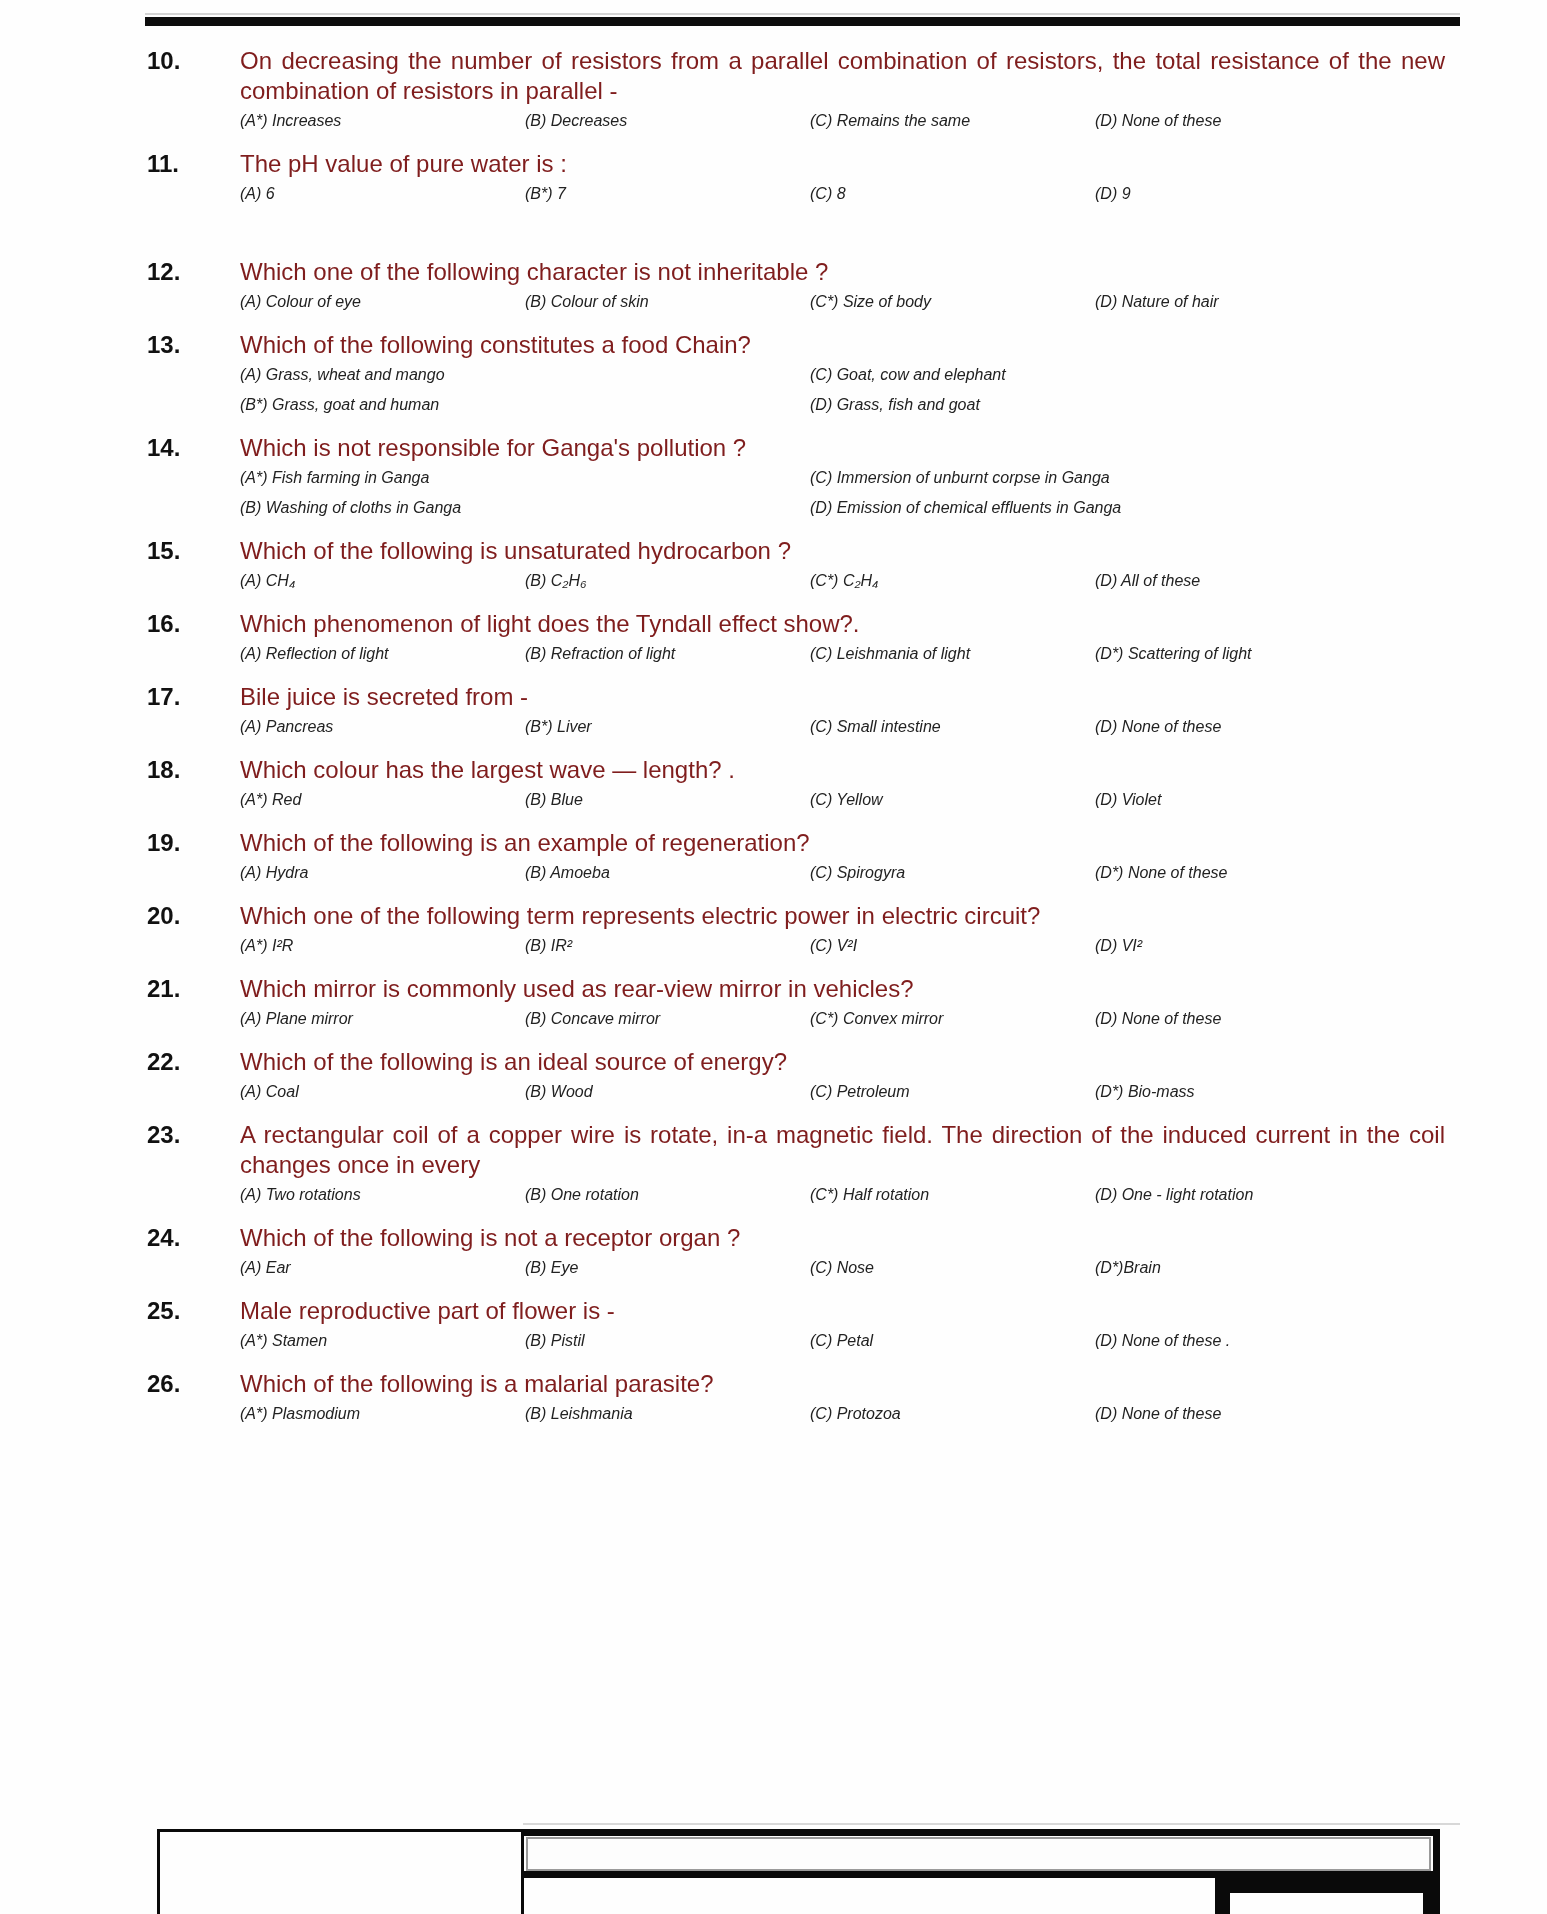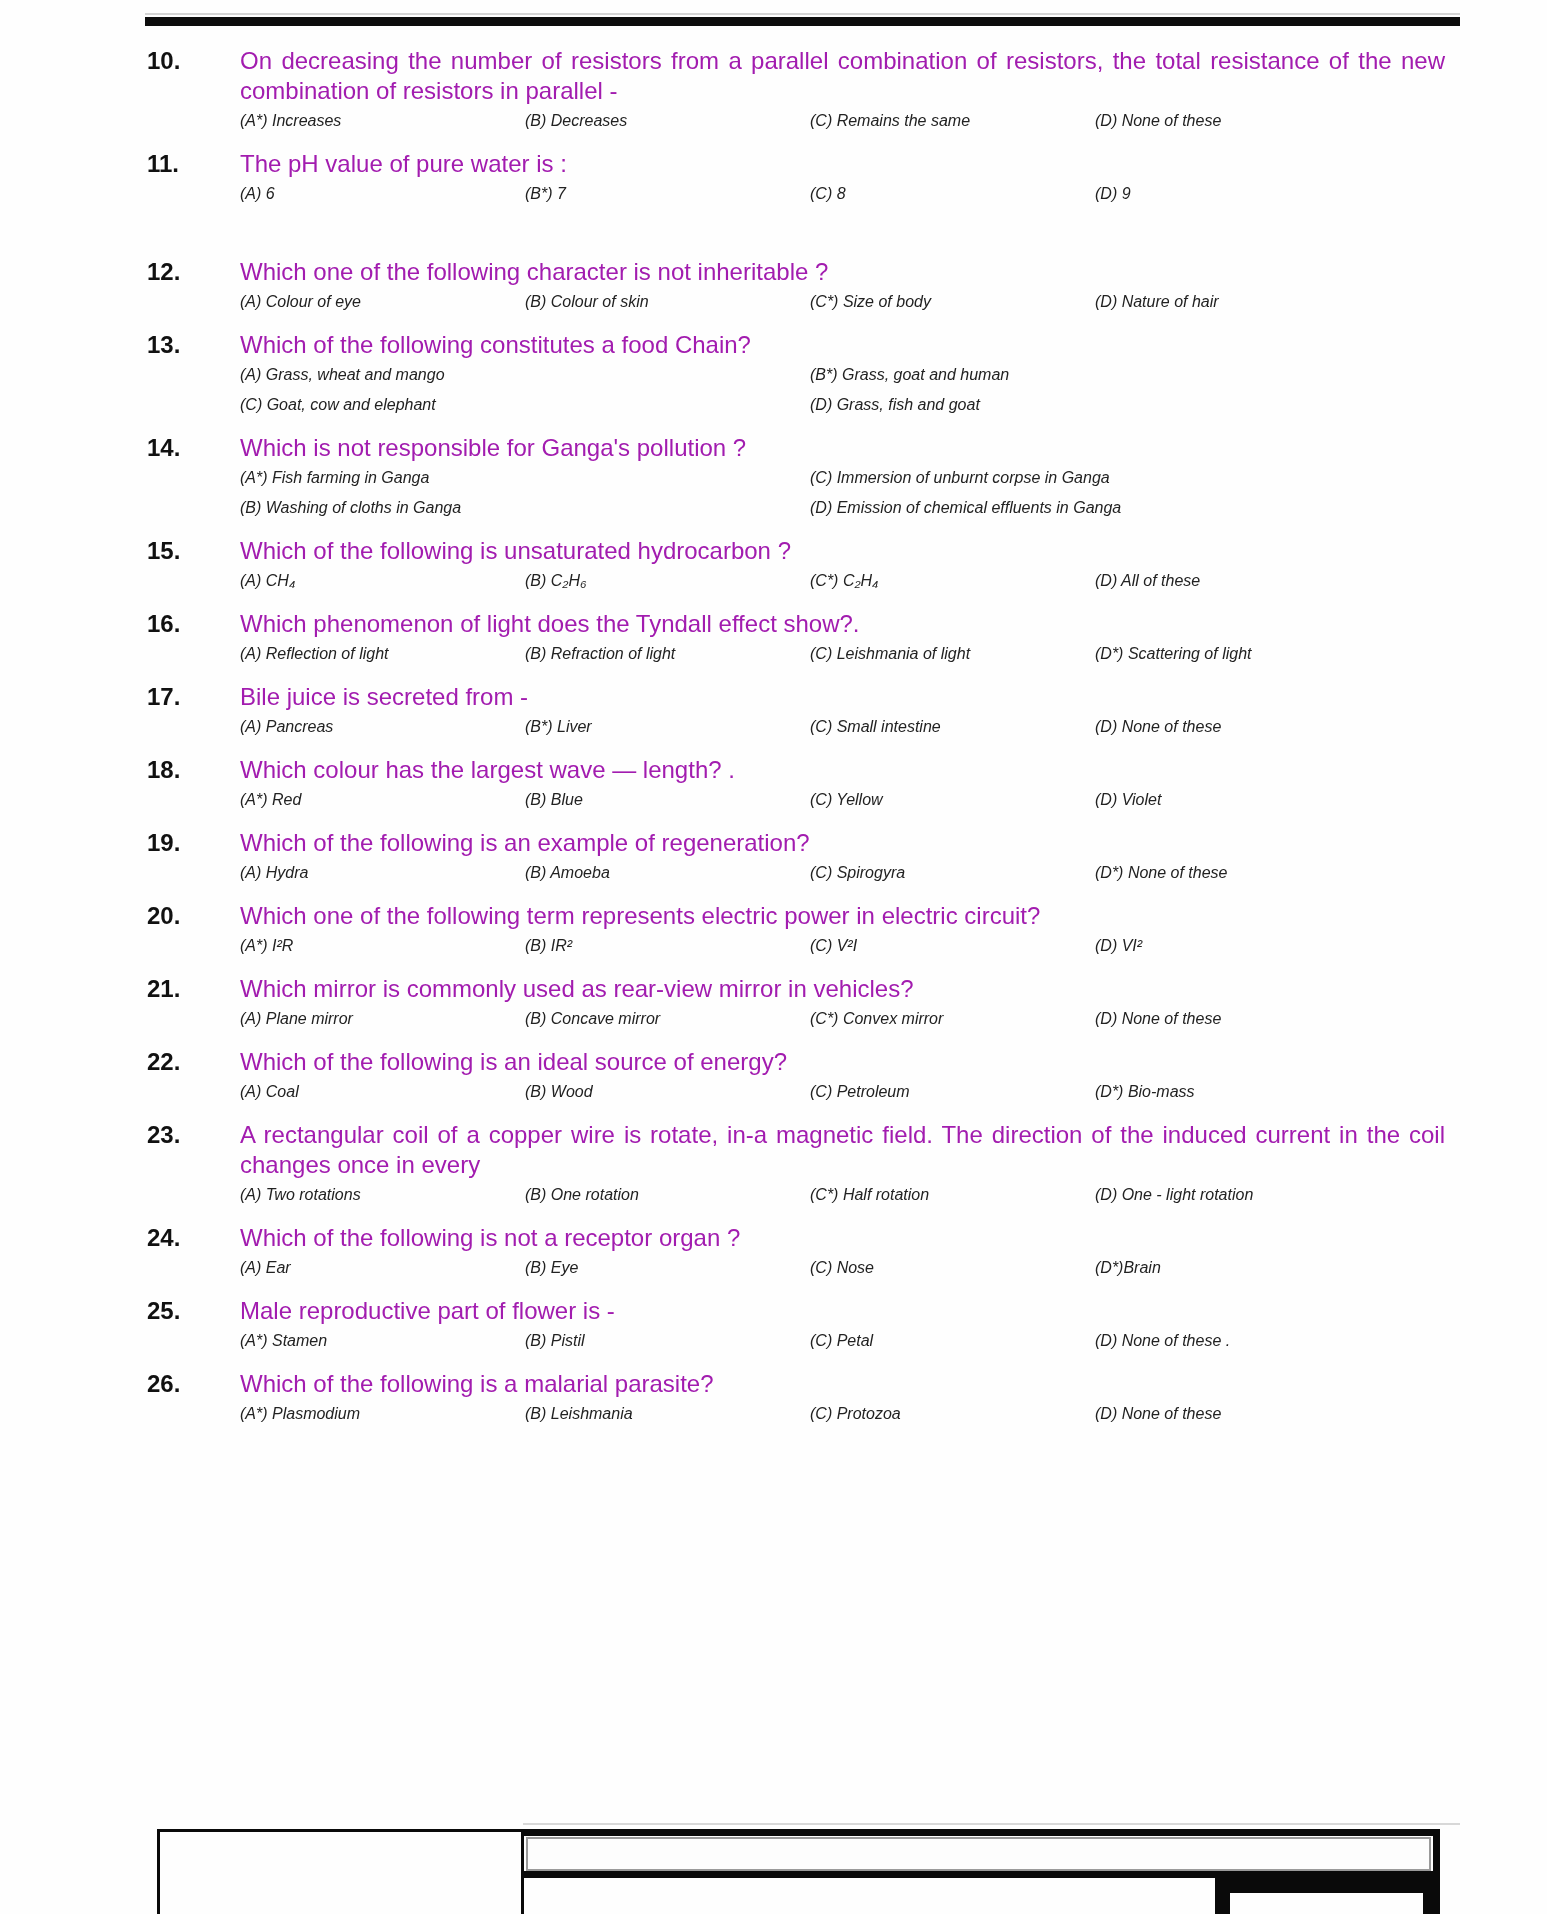--- a/index.html
+++ b/index.html
@@ -11,21 +11,21 @@
     font-family:"Liberation Sans","DejaVu Sans",sans-serif;
     color:#222;
   }
   .rule-shadow{position:absolute;left:145px;top:13px;width:1315px;height:2px;background:#d4d4d4;}
   .top-rule{position:absolute;left:145px;top:17px;width:1315px;height:9px;background:#0c0c0c;}
   .questions{position:absolute;left:147px;top:46px;width:1298px;}
   .q{display:flex;margin-bottom:13px;}
   .q.after-lg{margin-bottom:48px;}
   .num{flex:none;width:93px;font-size:24px;line-height:30px;font-weight:700;color:#111;}
   .body{flex:1;min-width:0;}
-  .text{margin:0;font-size:24px;line-height:30px;color:#a21caf;}
+  .text{margin:0;font-size:24px;line-height:30px;color:#7f1d1d;}
   .text.just{text-align:justify;}
   .opts{display:grid;font-size:16px;line-height:30px;font-style:italic;}
   .opts.c4{grid-template-columns:285px 285px 285px 1fr;}
   .opts.c2{grid-template-columns:570px 1fr;}
   .opt{white-space:nowrap;overflow:visible;}
   
   .ft-topline{position:absolute;left:523px;top:1823px;width:937px;height:2px;background:#d8d8d8;}
   .ft-topborder{position:absolute;left:157px;top:1829px;width:1283px;height:7px;background:#0a0a0a;}
   .ft-leftcell{position:absolute;left:157px;top:1829px;width:367px;height:100px;box-sizing:border-box;border:3px solid #0a0a0a;background:#fefefe;}
   .ft-headcell{position:absolute;left:526px;top:1837px;width:905px;height:34px;box-sizing:border-box;border:2px solid #9a9a9a;background:#fdfdfd;}
@@ -81,22 +81,22 @@
         </div>
       </div>
     </section>
 
     <section class="q">
       <div class="num">13.</div>
       <div class="body">
         <p class="text">Which of the following constitutes a food Chain?</p>
         <div class="opts c2">
           <span class="opt">(A) Grass, wheat and mango</span>
+          <span class="opt">(C) Goat, cow and elephant</span>
           <span class="opt">(B*) Grass, goat and human</span>
-          <span class="opt">(C) Goat, cow and elephant</span>
           <span class="opt">(D) Grass, fish and goat</span>
         </div>
       </div>
     </section>
 
     <section class="q">
       <div class="num">14.</div>
       <div class="body">
         <p class="text">Which is not responsible for Ganga's pollution ?</p>
         <div class="opts c2">

